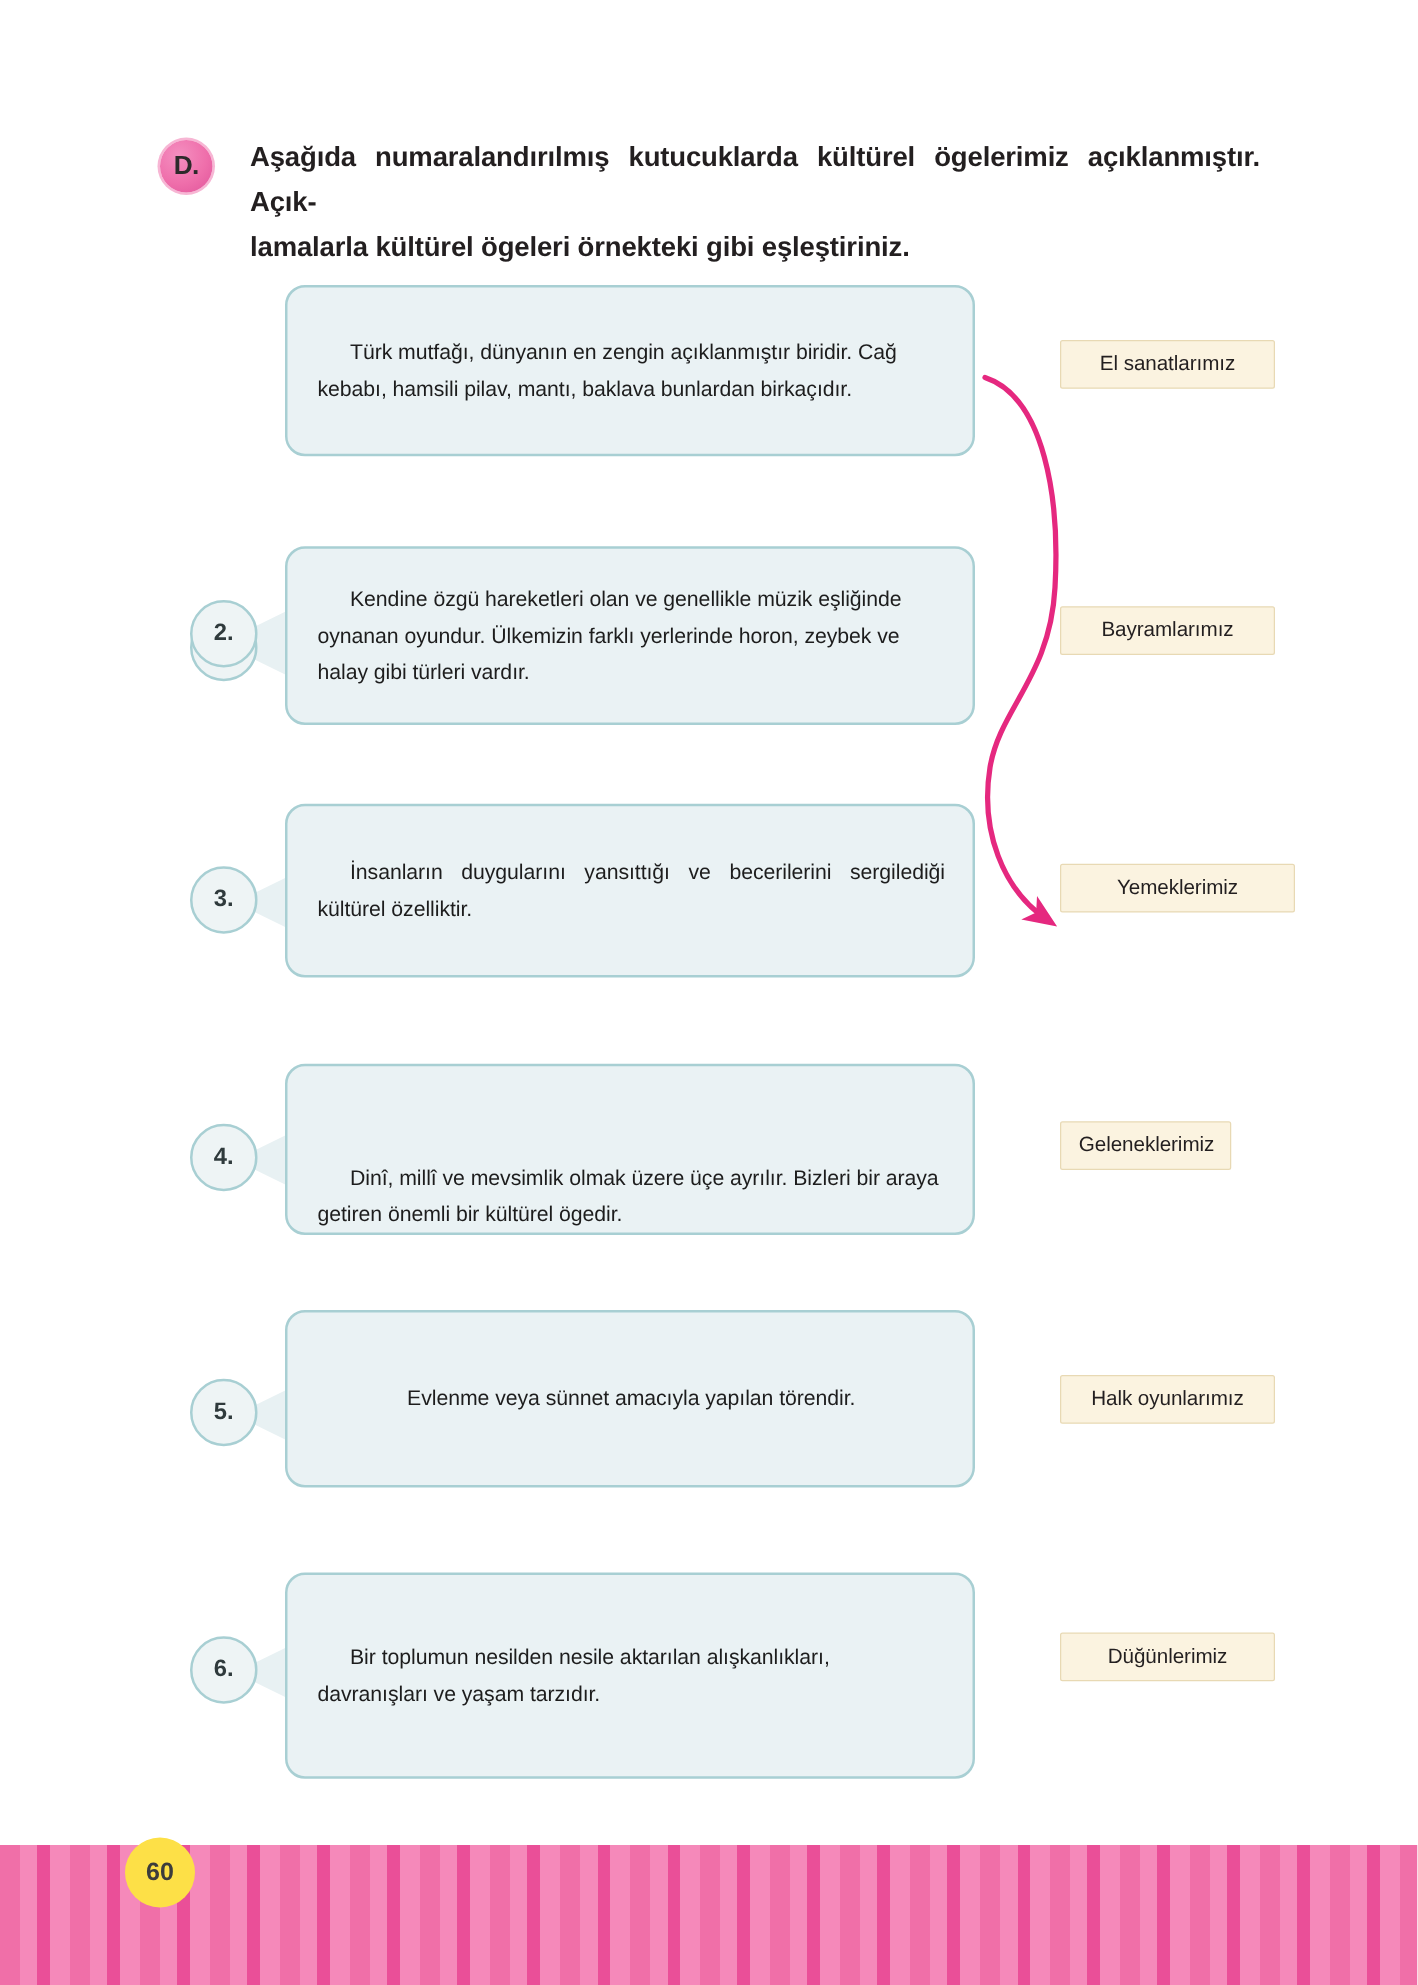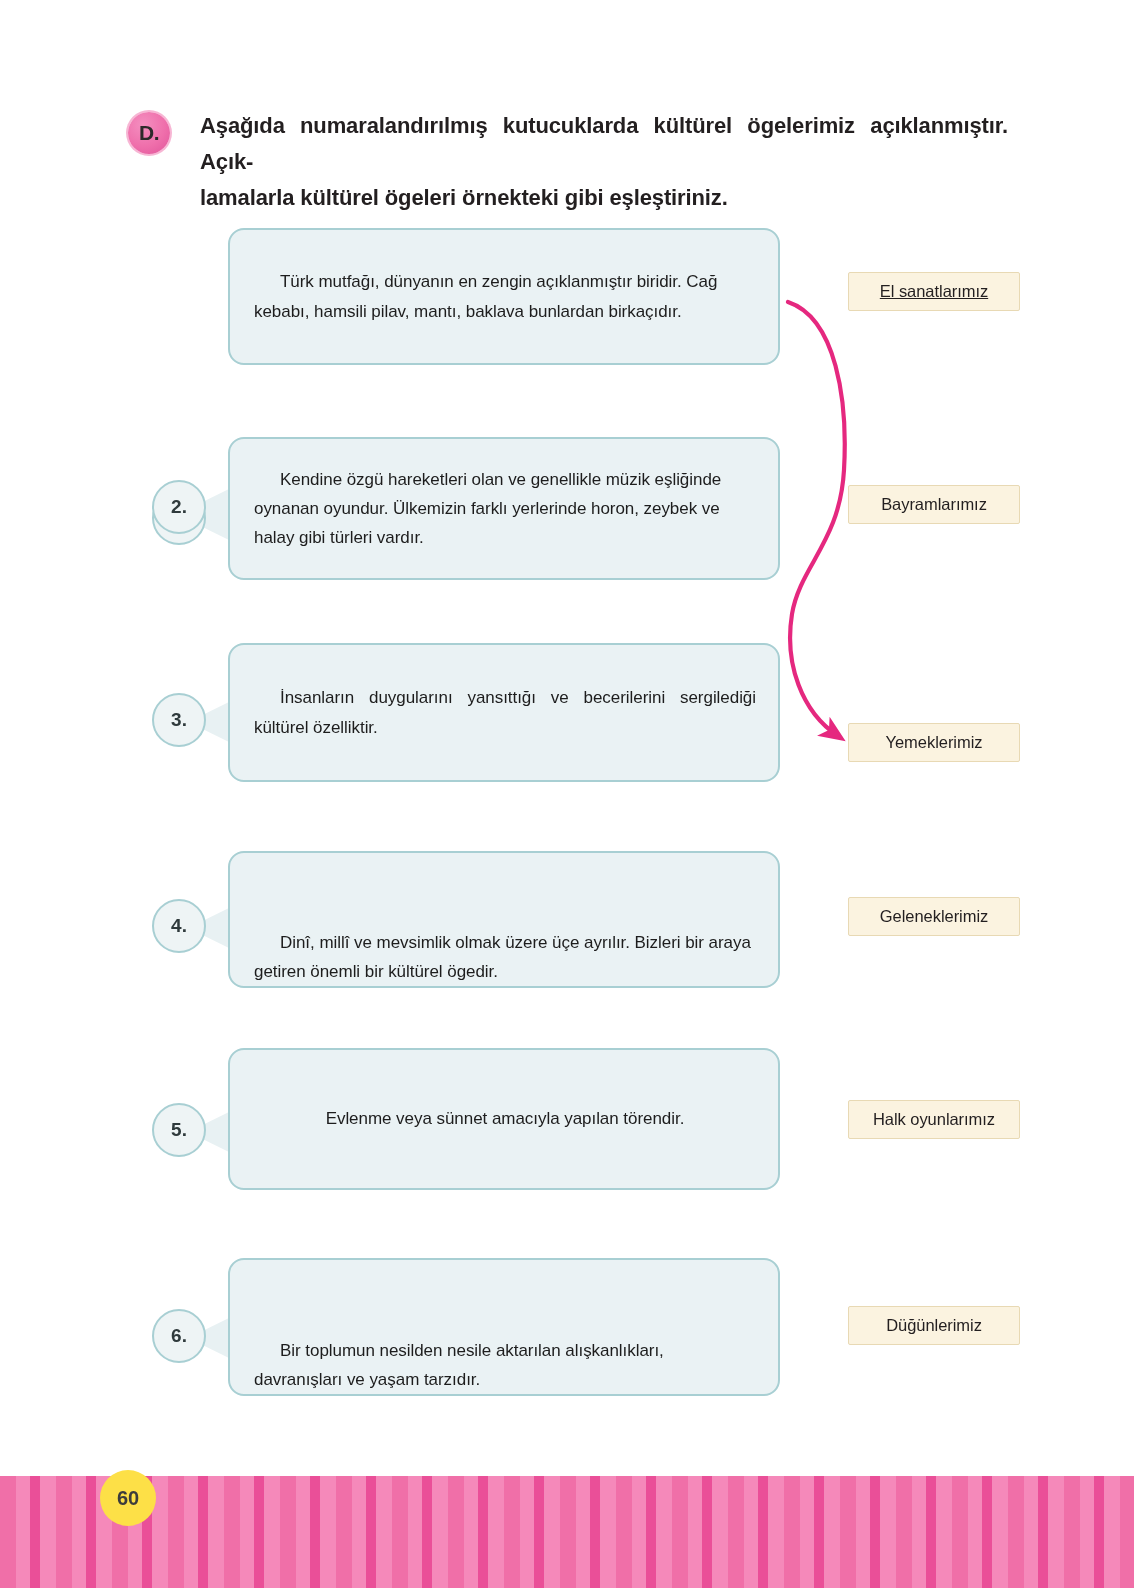--- a/index.html
+++ b/index.html
@@ -199,21 +199,21 @@
   </svg>
 
   <div class="row" style="top:228px;">
     <div class="tail" style="top:270px;"></div>
     <div class="num-circle" style="top:263px;">
       <span>1.</span>
     </div>
     <div class="stmt" style="top:0px; height:137px;">
       <p>Türk mutfağı, dünyanın en zengin açıklanmıştır biridir. Cağ kebabı, hamsili pilav, mantı, baklava bunlardan birkaçıdır.</p>
     </div>
-    <div class="tag" style="left:848px; top:44px; width:172px;text-decoration:underline;">
+    <div class="tag" style="left:848px; top:44px; width:172px;">
       <span>El sanatlarımız</span>
     </div>
   </div>
 
   <div class="row" style="top:437px;">
     <div class="tail" style="top:50px;"></div>
     <div class="num-circle" style="top:43px;">
       <span>2.</span>
     </div>
     <div class="stmt" style="top:0px; height:143px;">
@@ -225,34 +225,34 @@
   </div>
 
   <div class="row" style="top:643px;">
     <div class="tail" style="top:57px;"></div>
     <div class="num-circle" style="top:50px;">
       <span>3.</span>
     </div>
     <div class="stmt" style="top:0px; height:139px;">
       <p class="justify">İnsanların duygularını yansıttığı ve becerilerini sergilediği kültürel özelliktir.</p>
     </div>
-    <div class="tag" style="left:848px; top:48px; width:172px;margin-top:32px;">
+    <div class="tag" style="left:848px; top:48px; width:188px;">
       <span>Yemeklerimiz</span>
     </div>
   </div>
 
   <div class="row" style="top:851px;">
     <div class="tail" style="top:55px;"></div>
     <div class="num-circle" style="top:48px;">
       <span>4.</span>
     </div>
     <div class="stmt" style="top:0px; height:137px;align-items:flex-end;">
       <p>Dinî, millî ve mevsimlik olmak üzere üçe ayrılır. Bizleri bir araya getiren önemli bir kültürel ögedir.</p>
     </div>
-    <div class="tag" style="left:848px; top:46px; width:172px;">
+    <div class="tag" style="left:848px; top:46px; width:137px;">
       <span>Geleneklerimiz</span>
     </div>
   </div>
 
   <div class="row" style="top:1048px;">
     <div class="tail" style="top:62px;"></div>
     <div class="num-circle" style="top:55px;">
       <span>5.</span>
     </div>
     <div class="stmt" style="top:0px; height:142px;">
@@ -261,21 +261,21 @@
     <div class="tag" style="left:848px; top:52px; width:172px;">
       <span>Halk oyunlarımız</span>
     </div>
   </div>
 
   <div class="row" style="top:1258px;">
     <div class="tail" style="top:58px;"></div>
     <div class="num-circle" style="top:51px;">
       <span>6.</span>
     </div>
-    <div class="stmt" style="top:0px; height:138px;align-items:flex-end;">
+    <div class="stmt" style="top:0px; height:165px;">
       <p>Bir toplumun nesilden nesile aktarılan alışkanlıkları, davranışları ve yaşam tarzıdır.</p>
     </div>
     <div class="tag" style="left:848px; top:48px; width:172px;">
       <span>Düğünlerimiz</span>
     </div>
   </div>
 
 </div>
 
 <div id="footer"></div>

